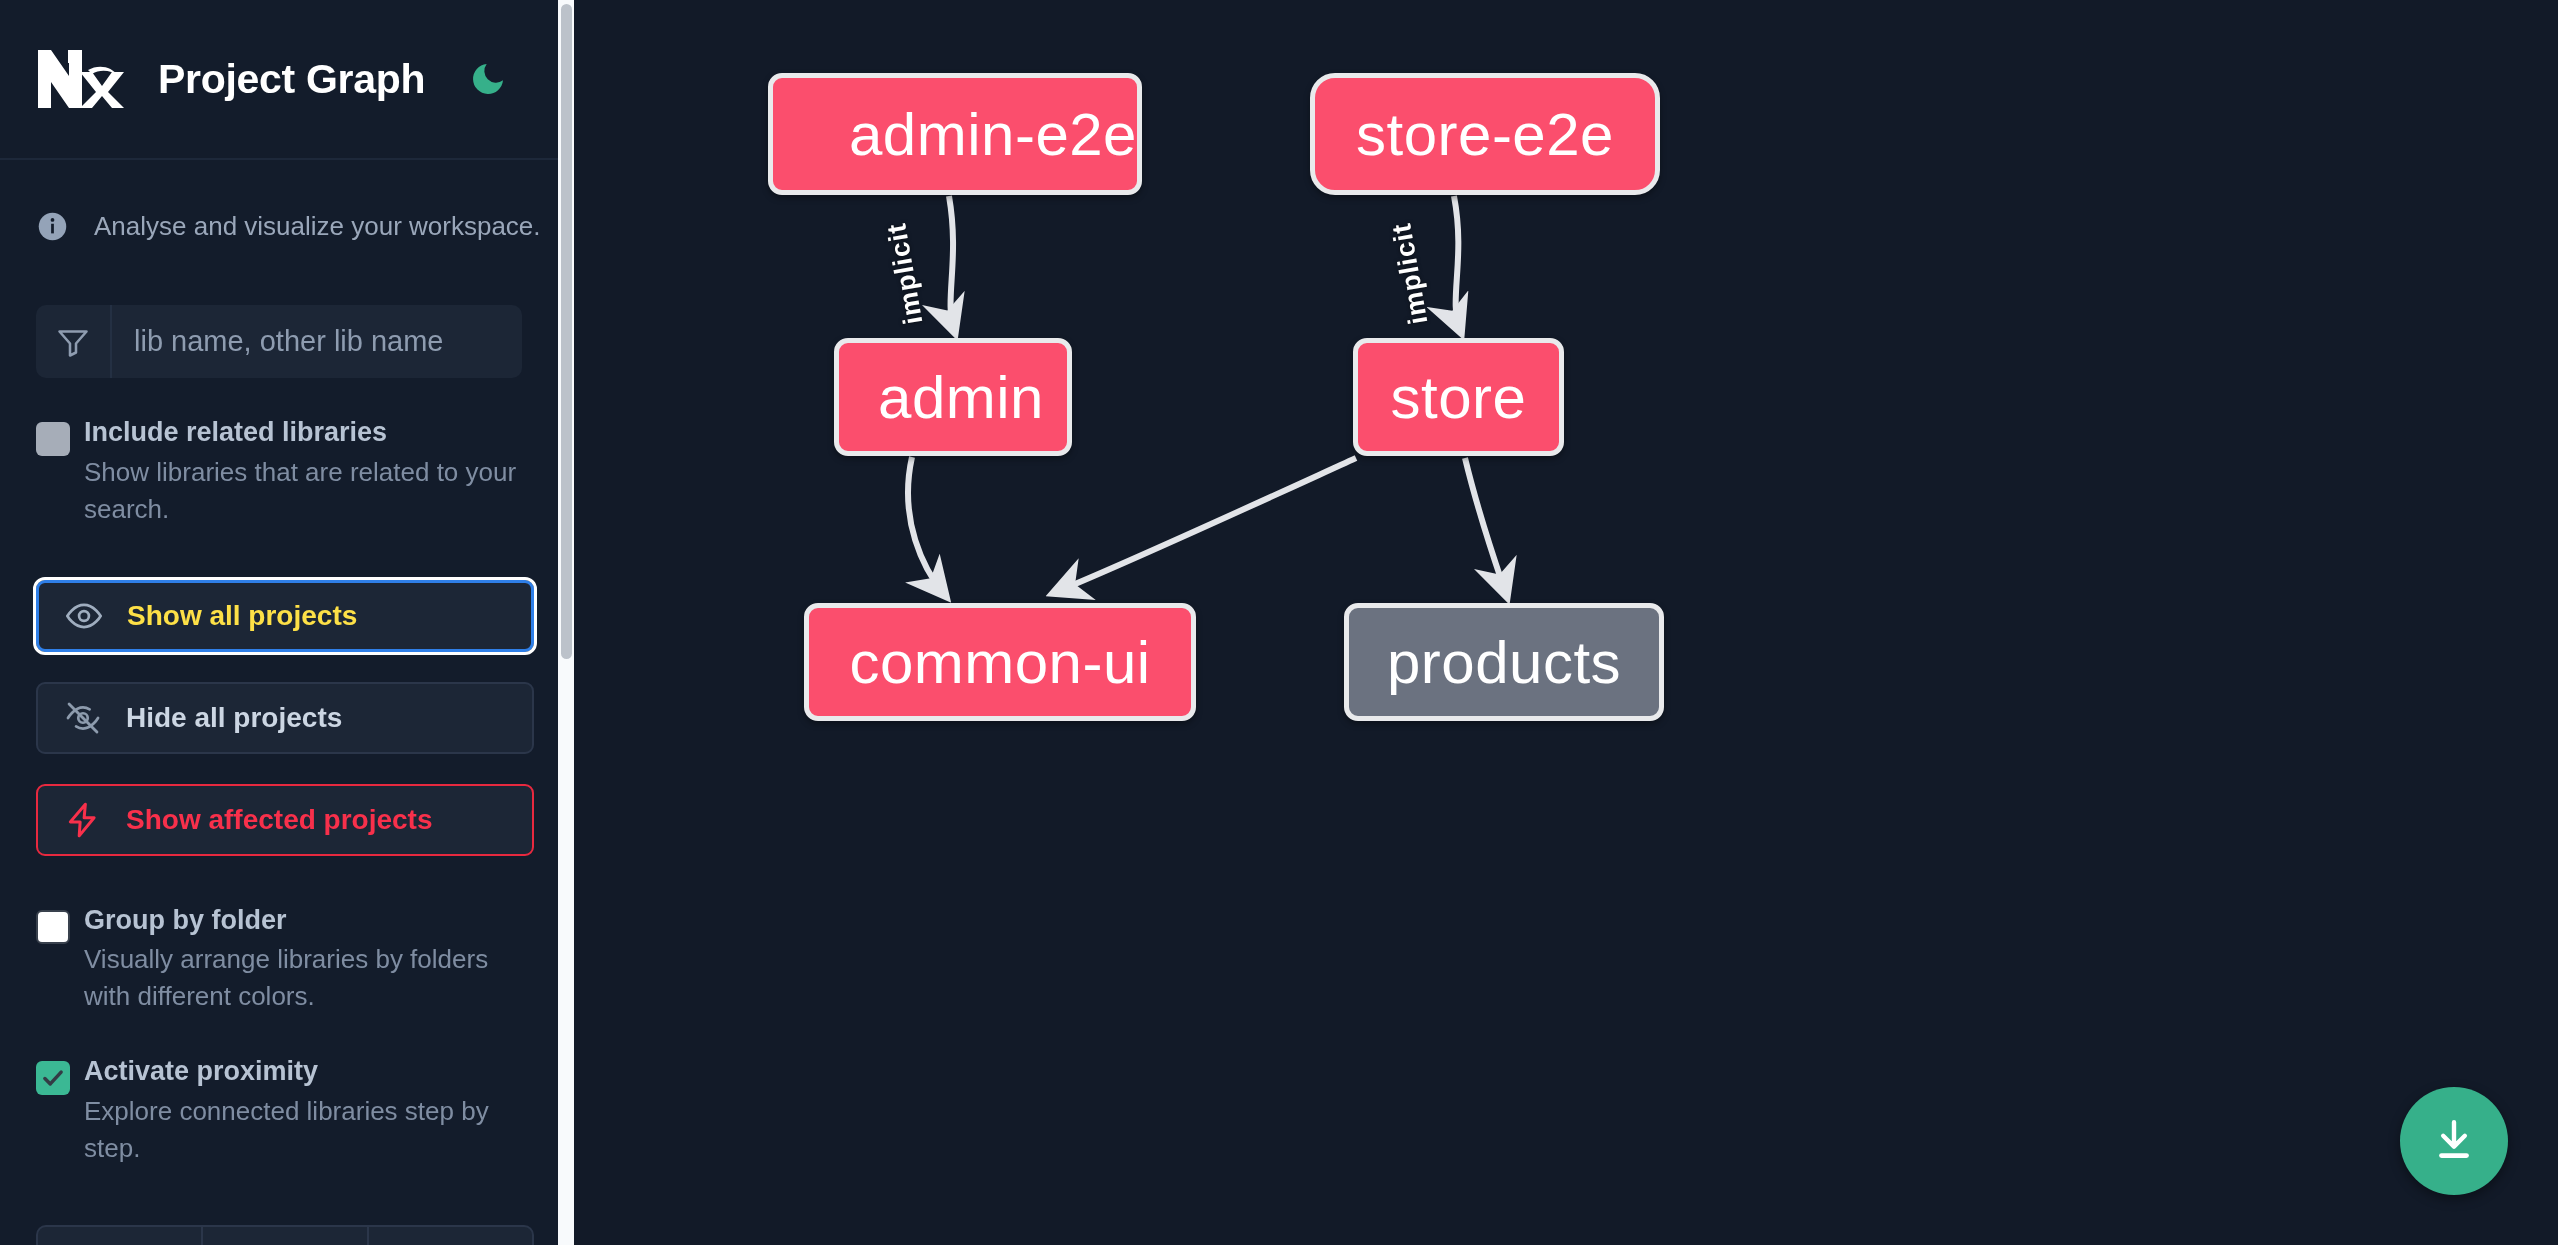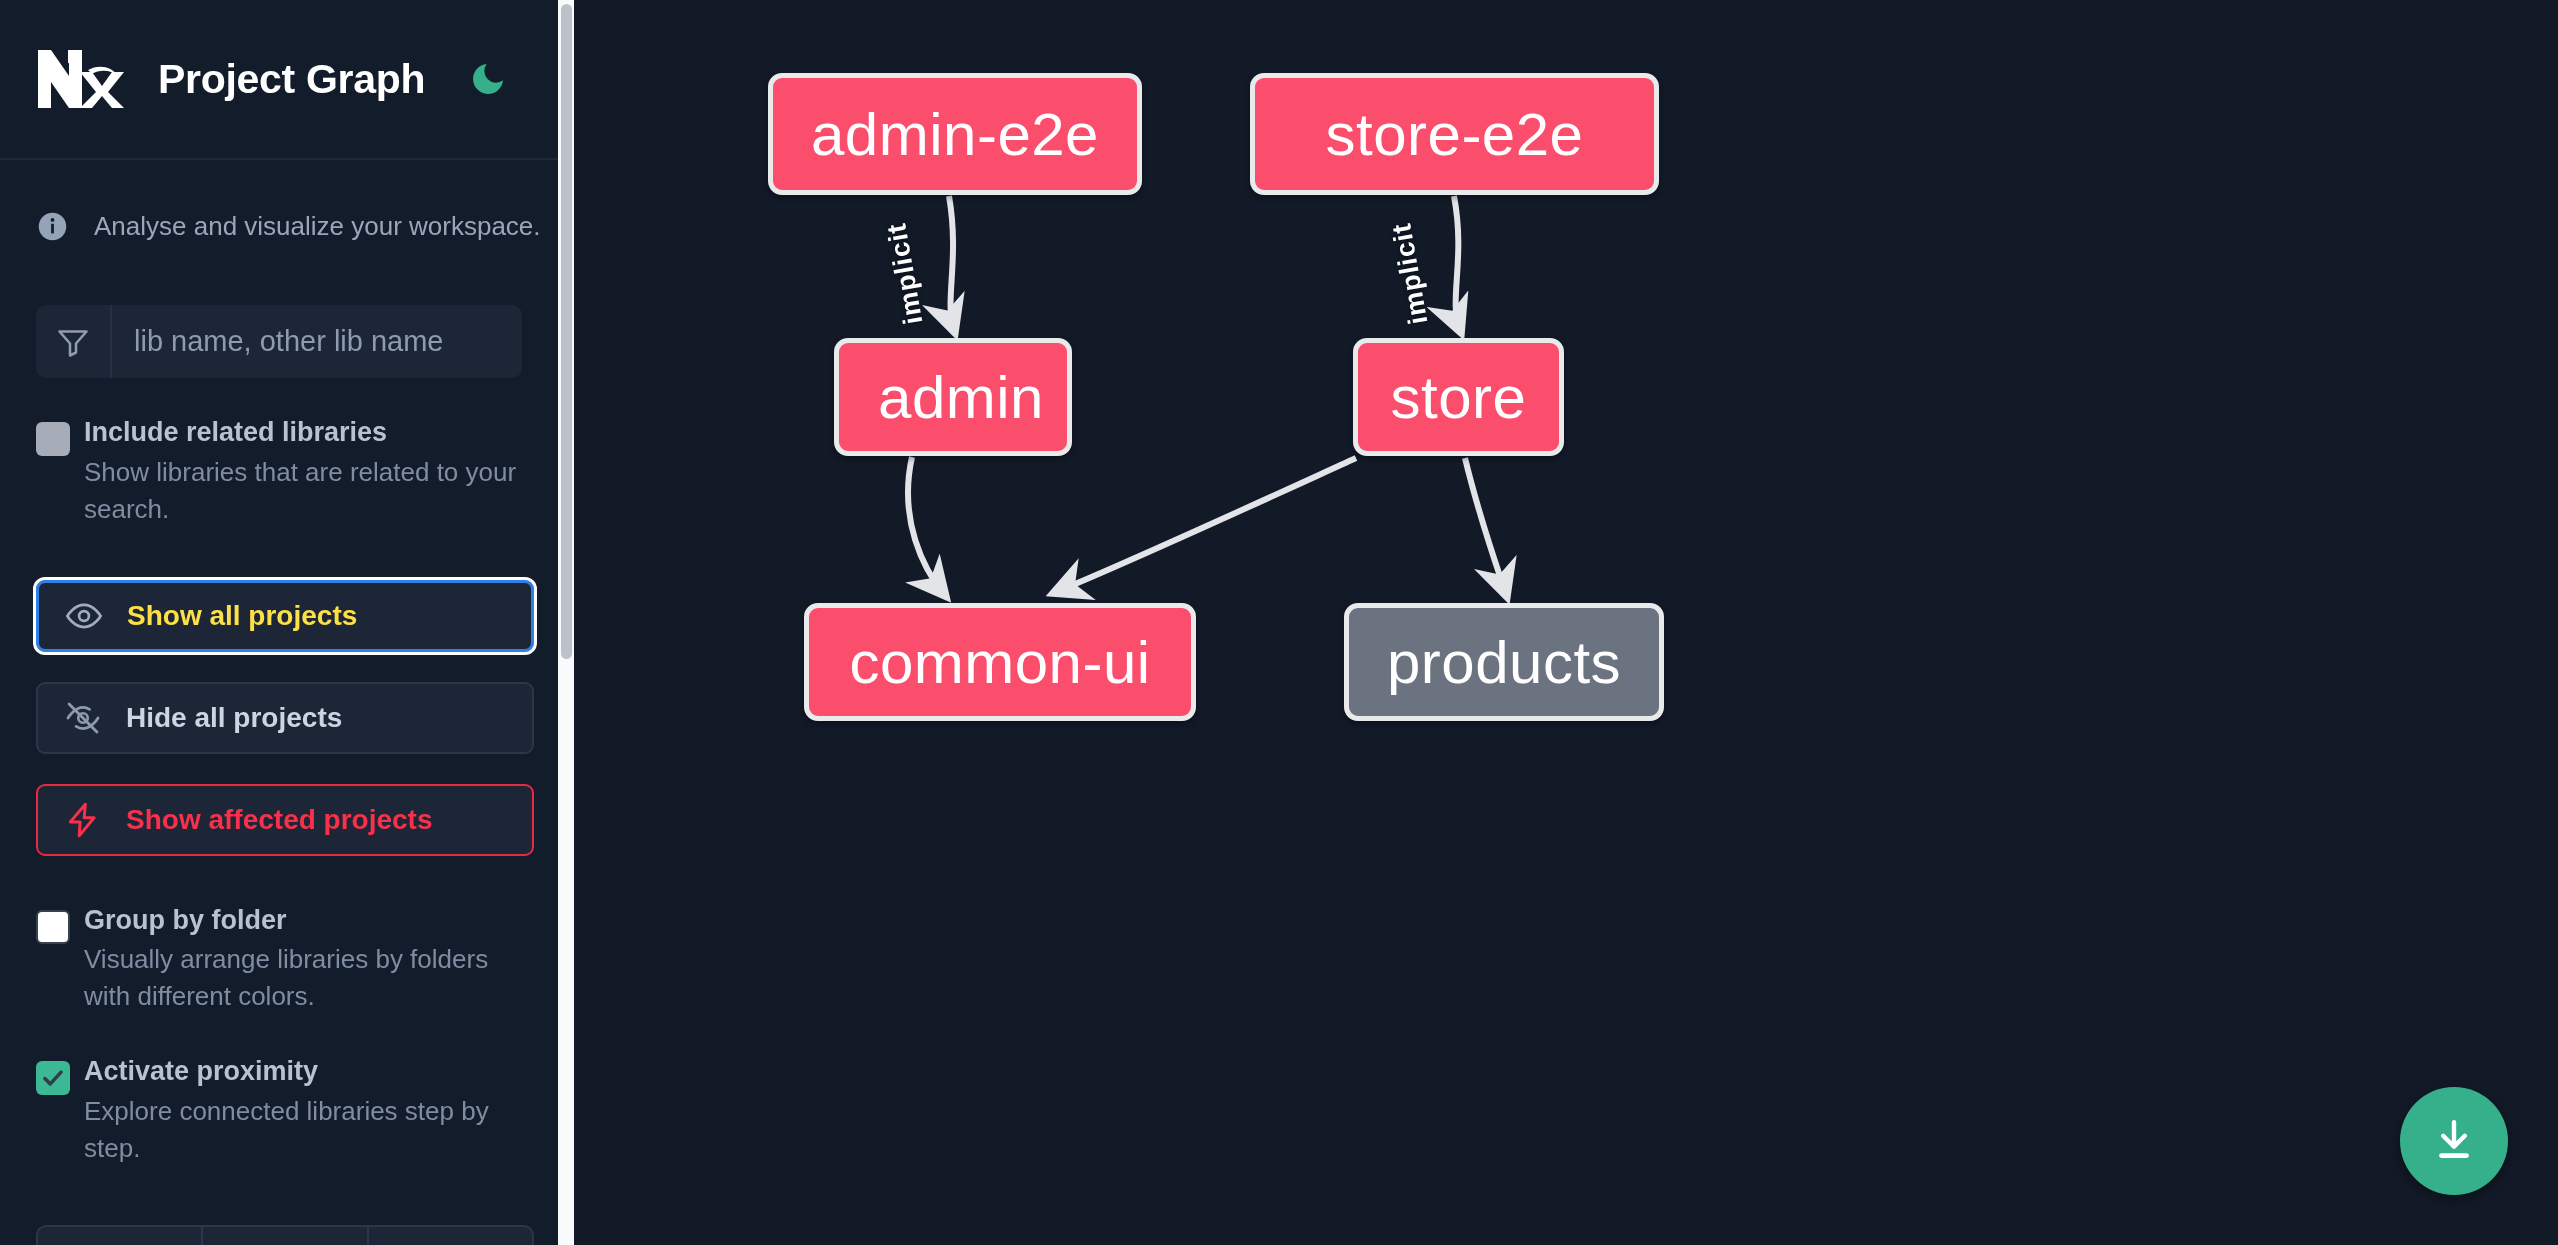--- a/index.html
+++ b/index.html
@@ -388,25 +388,25 @@
       </defs>
       <g fill="none" stroke="#e2e4e8" stroke-width="6" marker-end="url(#arrow)">
         <path d="M375,196 C386,260 370,300 380,330"></path>
         <path d="M880,196 C892,260 874,300 886,330"></path>
         <path d="M338,457 C324,520 350,570 370,594"></path>
         <path d="M782,458 C690,500 560,560 482,592"></path>
         <path d="M891,458 C906,520 924,570 932,594"></path>
       </g>
     </svg>
 
-    <div class="gnode app" style="left:194px;top:73px;width:374px;height:122px;">
+    <div class="gnode app" style="left:194px;top:73px;width:374px;height:122px;justify-content:flex-end;">
       <span>admin-e2e</span>
     </div>
 
-    <div class="gnode app" style="left:676px;top:73px;width:409px;height:122px;">
+    <div class="gnode app" style="left:736px;top:73px;width:350px;height:122px;border-radius:25px;">
       <span>store-e2e</span>
     </div>
 
     <div class="gnode app" style="left:260px;top:338px;width:238px;height:118px;padding-left:16px;">
       <span>admin</span>
     </div>
 
     <div class="gnode app" style="left:779px;top:338px;width:211px;height:118px;">
       <span>store</span>
     </div>

